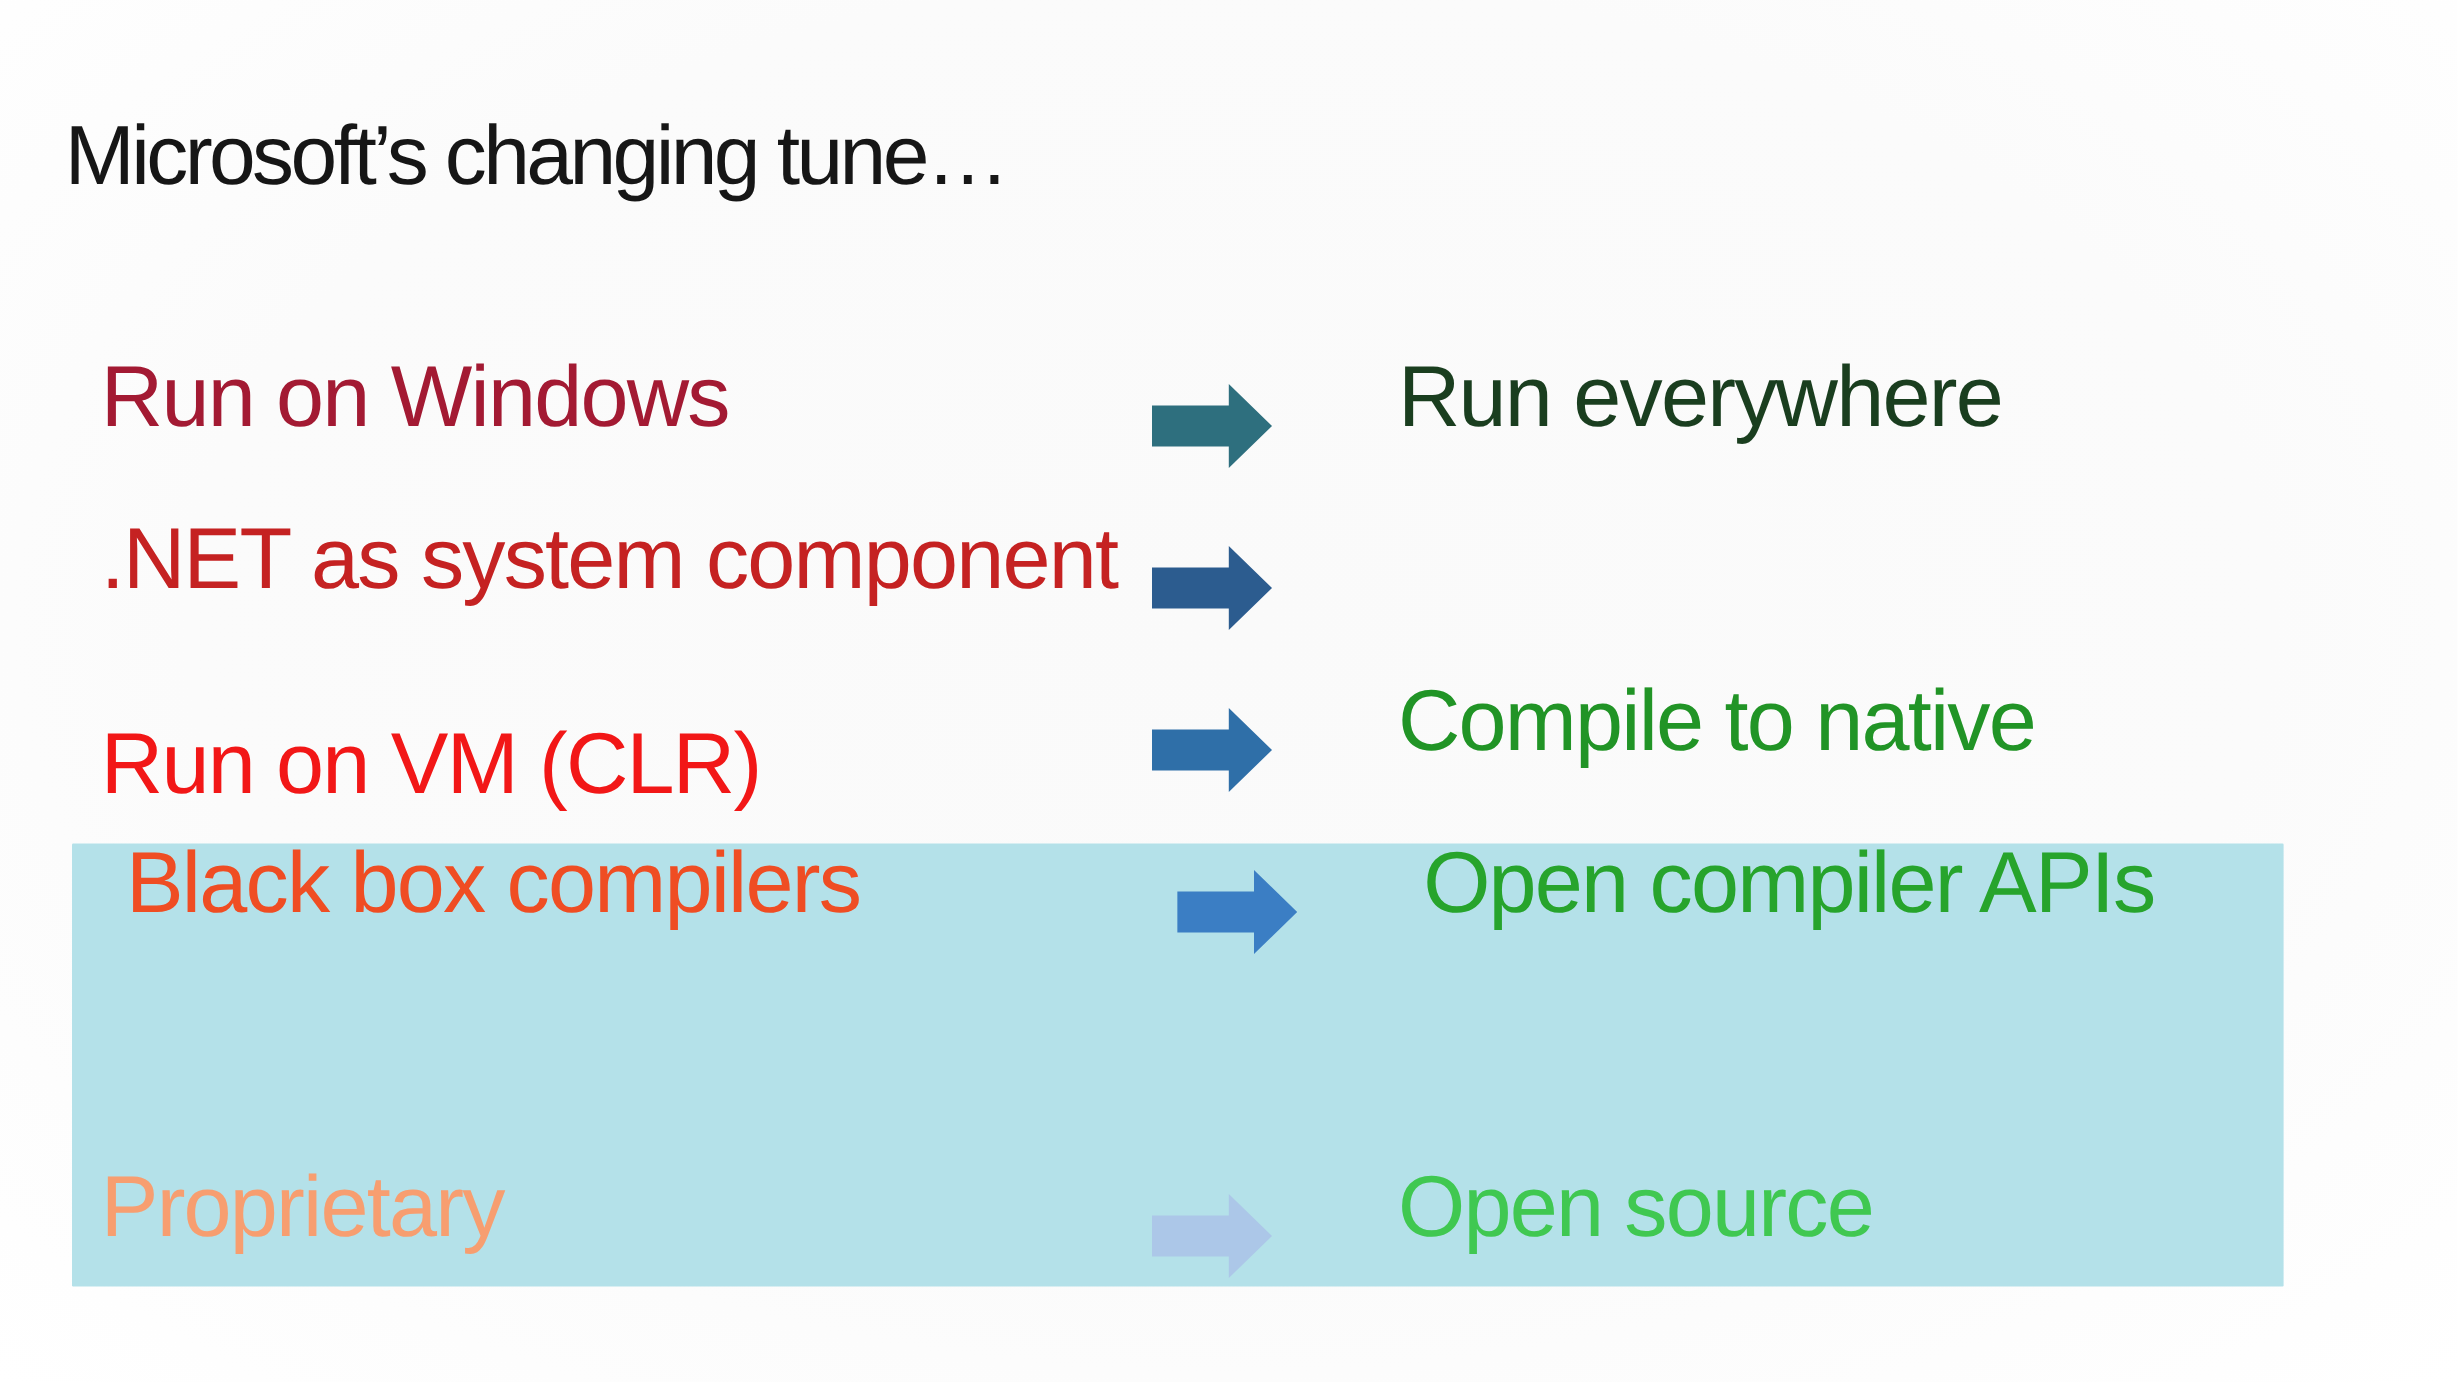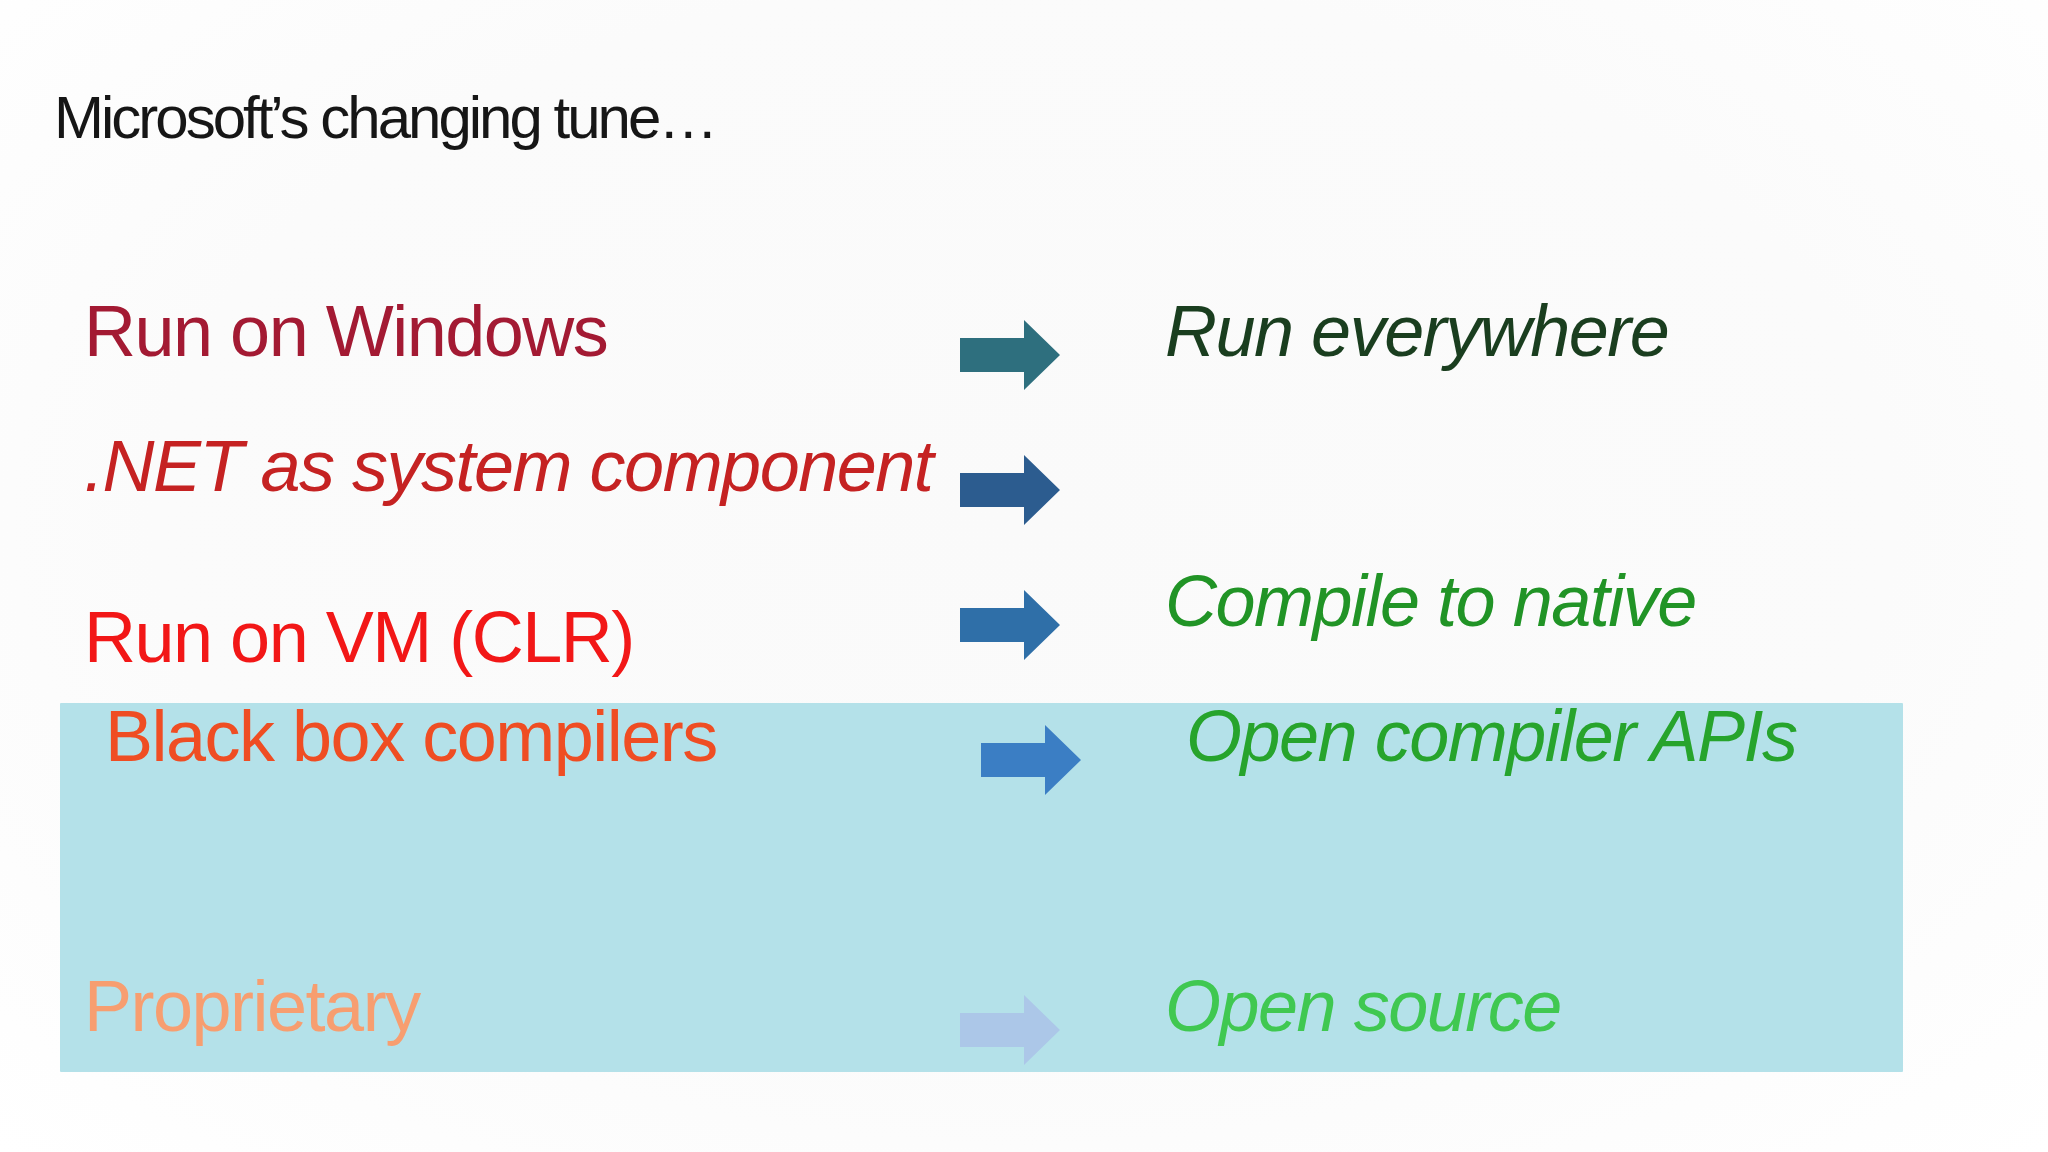--- a/index.html
+++ b/index.html
@@ -7,37 +7,37 @@
     width:2048px;height:1152px;overflow:hidden;
     font-family:"Liberation Sans",sans-serif;
     background:#ffffff;
   }
   .slide{
     position:relative;width:2048px;height:1152px;
     background:radial-gradient(ellipse at 50% 45%, #fafafa 0%, #fbfbfb 60%, #ffffff 100%);
   }
   .title{
     position:absolute;left:54px;top:46px;
-    font-size:60px;font-weight:300;letter-spacing:-3px;
+    font-size:70px;font-weight:300;letter-spacing:-3px;
     color:#161616;line-height:1.05;white-space:nowrap;
   }
   .highlight-band{
     position:absolute;left:60px;top:703px;width:1843px;height:369px;
     border-radius:1px;
   }
   .row{
     position:absolute;left:12px;width:2048px;height:135px;
   }
   .row .from{
     position:absolute;left:72px;top:50%;transform:translateY(-54%);
     font-size:72px;font-weight:400;letter-spacing:-1.5px;white-space:nowrap;line-height:1;
   }
   .row .to{
     position:absolute;left:1153px;top:50%;transform:translateY(-54%);
-    font-size:72px;font-weight:400;letter-spacing:-1.5px;white-space:nowrap;line-height:1;font-style:italic;
+    font-size:72px;font-weight:400;letter-spacing:-1.5px;white-space:nowrap;line-height:1;
   }
   .row .arrow{
     position:absolute;left:948px;top:54px;width:100px;height:70px;
   }
   .row0{top:266px;} .row1{top:401px;} .row2{top:536px;}
   .row3{top:671px;margin-left:21px;} .row4{top:806px;} .row5{top:941px;}
 </style>
 </head>
 <body>
 
@@ -49,21 +49,21 @@
 
   <div class="row row0">
     <span class="from" style="color: rgb(163, 26, 51);">Run on Windows</span>
     <svg class="arrow" viewBox="0 0 100 70">
       <polygon points="0,18 64,18 64,0 100,35 64,70 64,52 0,52" style="fill: rgb(46, 111, 126);"></polygon>
     </svg>
     <span class="to" style="color: rgb(26, 62, 31);">Run everywhere</span>
   </div>
 
   <div class="row row1">
-    <span class="from" style="color: rgb(197, 34, 34); font-style: italic;">.NET as system component</span>
+    <span class="from" style="color: rgb(197, 34, 34);">.NET as system component</span>
     <svg class="arrow" viewBox="0 0 100 70">
       <polygon points="0,18 64,18 64,0 100,35 64,70 64,52 0,52" style="fill: rgb(44, 92, 143);"></polygon>
     </svg>
   </div>
 
   <div class="row row2">
     <span class="from" style="color: rgb(242, 23, 23); margin-top: 36px;">Run on VM (CLR)</span>
     <svg class="arrow" viewBox="0 0 100 70">
       <polygon points="0,18 64,18 64,0 100,35 64,70 64,52 0,52" style="fill: rgb(47, 111, 168);"></polygon>
     </svg>

